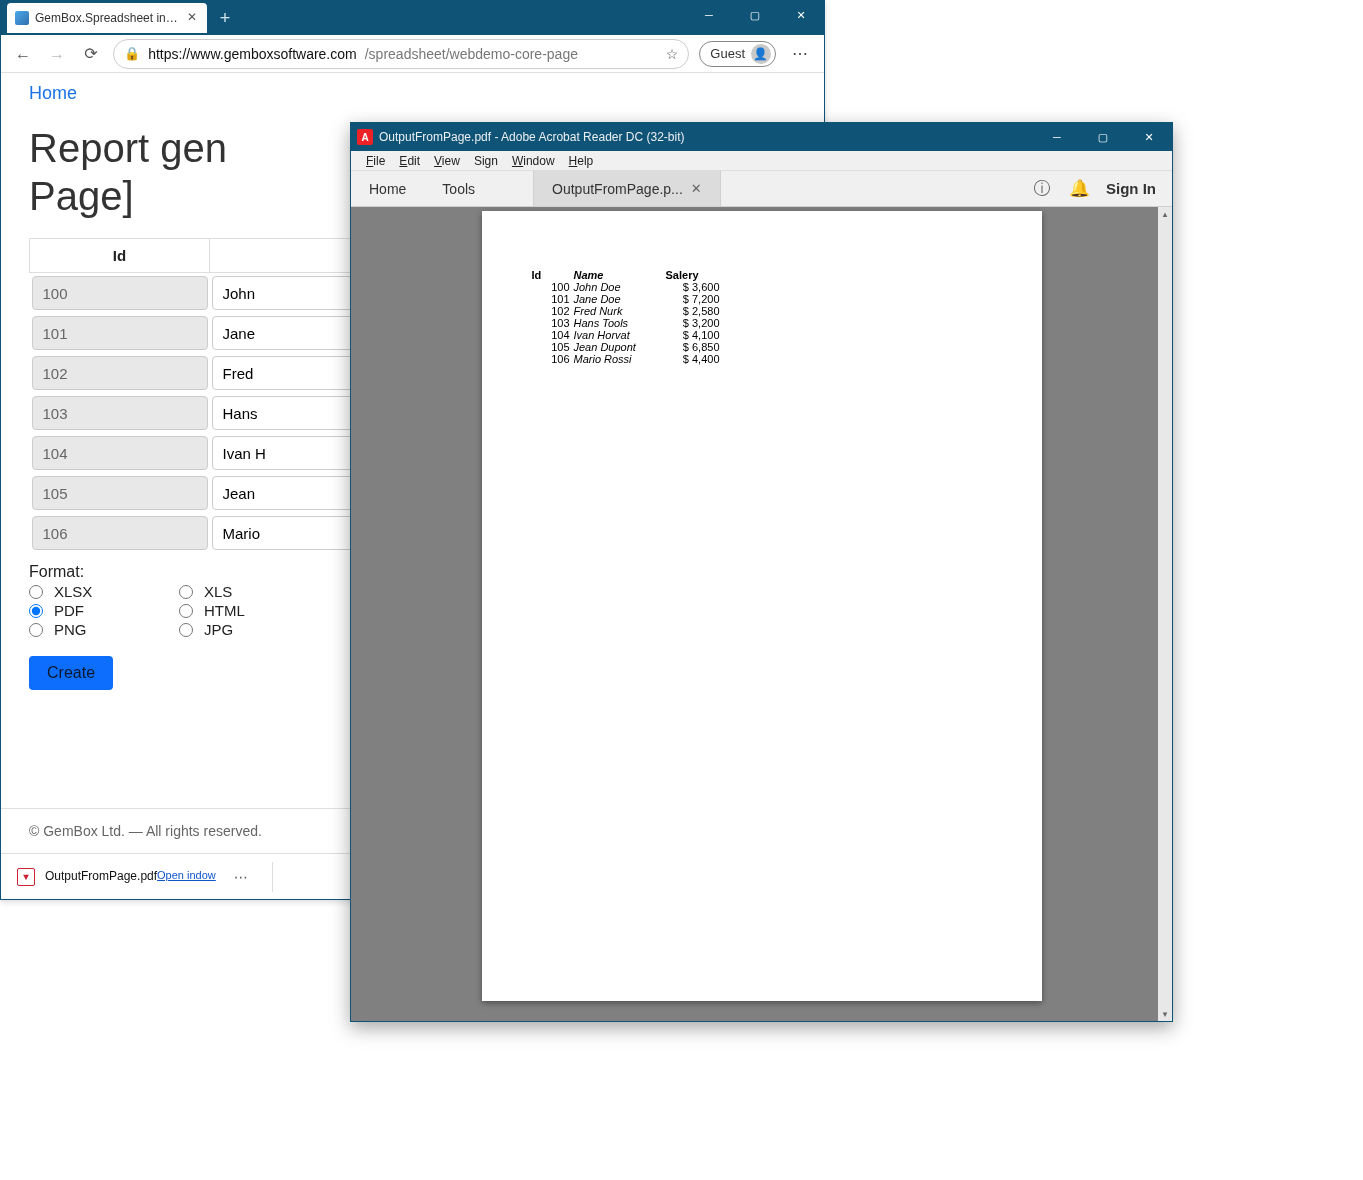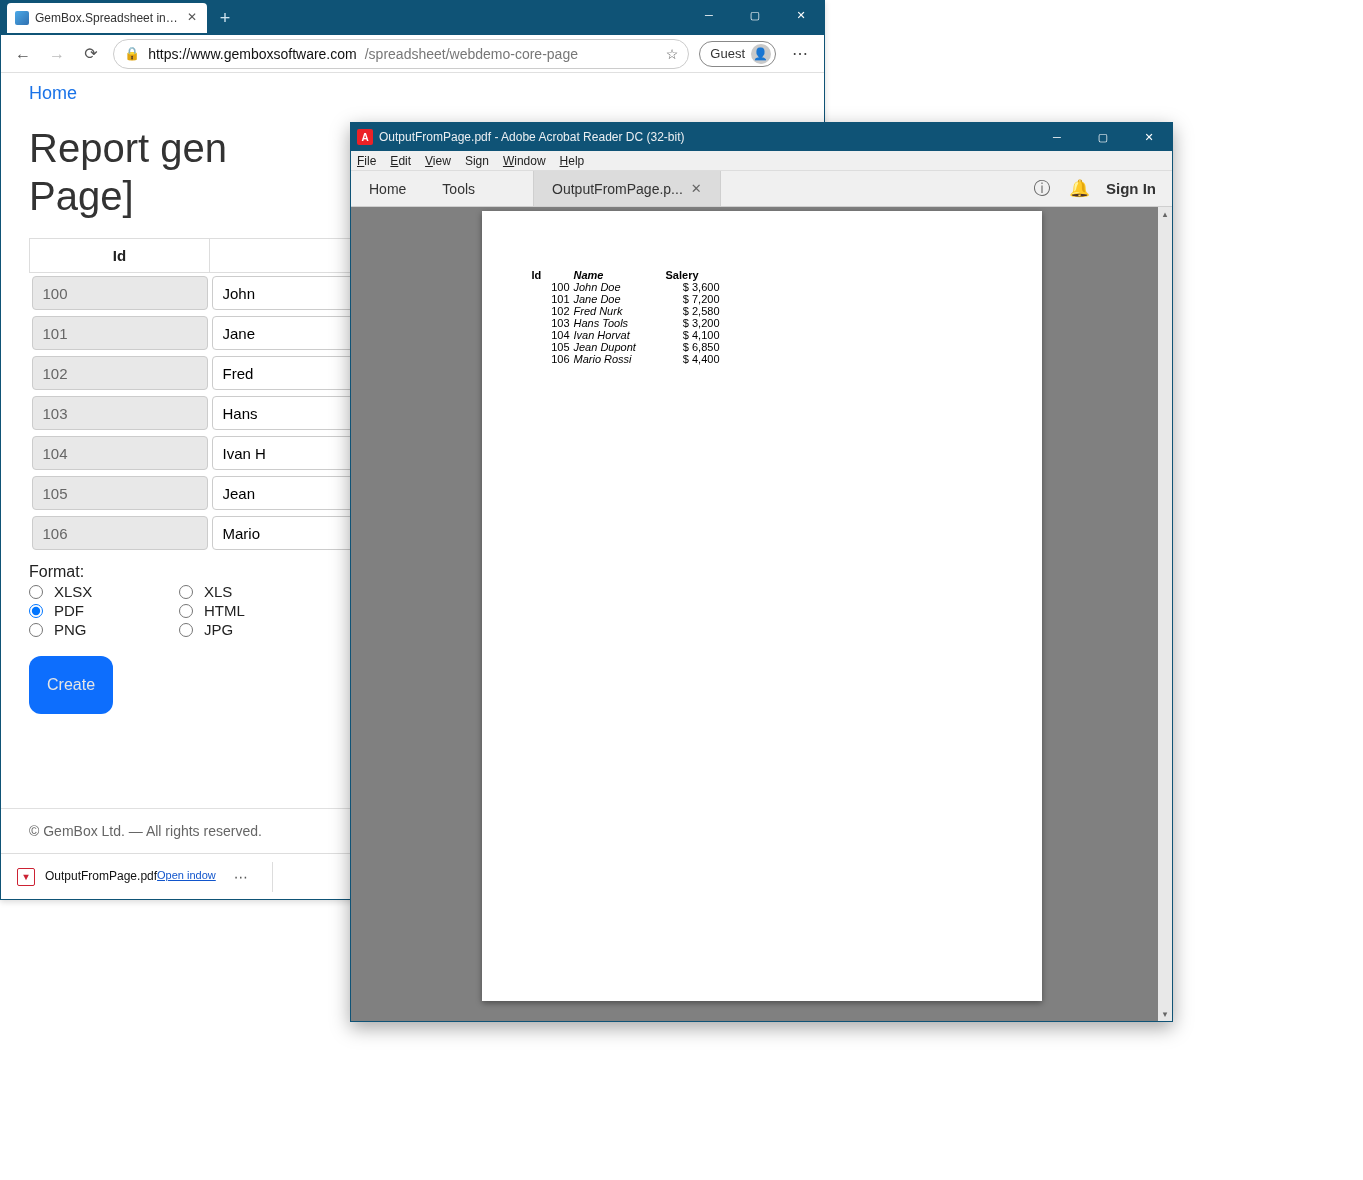--- a/index.html
+++ b/index.html
@@ -36,41 +36,41 @@
 .page-heading { font-size:40px; font-weight:300; color:#333; line-height:1.2; margin-bottom:18px; }
 .form-table { border-collapse:collapse; width:100%; max-width:680px; }
 .form-table th { border:1px solid #ddd; padding:8px 10px; font-weight:600; font-size:15px; color:#222; background:#fff; }
 .form-table td { padding:3px 2px; }
 .form-table input[type=text] { width:100%; height:34px; padding:4px 10px; font-size:15px; border:1px solid #ccc; border-radius:4px; }
 .form-table td:first-child input { background:#e8e8e8; color:#666; }
 .format-label { margin-top:10px; font-size:16px; color:#222; }
 .radio-grid { display:grid; grid-template-columns: 150px 150px; row-gap:2px; margin-top:2px; }
 .radio-item { display:flex; align-items:center; gap:11px; font-size:15px; color:#222; }
 .radio-item input { width:14px; height:14px; }
-.create-btn { margin-top:18px; background:#0d6efd; color:#e5e5e5; border:none; border-radius:12px; padding:20px 18px; font-size:16px; cursor:pointer; }
+.create-btn { margin-top:18px; background:#0d6efd; color:#0f172a; border:none; border-radius:4px; padding:8px 18px; font-size:16px; cursor:pointer; }
 
 .page-footer { margin-top:auto; border-top:1px solid #e0e0e0; padding:14px 28px; font-size:14px; color:#666; }
 
 .download-bar { border-top:1px solid #ddd; background:#fff; height:46px; display:flex; align-items:center; padding:0 6px; }
 .download-item { display:flex; align-items:center; gap:10px; padding:4px 10px; }
 .download-item .pdf-icon { width:18px; height:18px; border:1px solid #c23; border-radius:2px; color:#c23; font-size:10px; display:flex; align-items:center; justify-content:center; font-weight:bold; background:#fff; }
 .download-item .dl-text { display:flex; flex-direction:row; font-size:12px; line-height:1.2; }
 .download-item .dl-filename { color:#111; }
 .download-item .dl-open { color:#1155cc; text-decoration:underline; cursor:pointer; font-size:11px; }
 .download-item .dl-menu { padding:4px 8px; color:#555; cursor:pointer; font-size:14px; }
 .download-sep { width:1px; height:30px; background:#ddd; margin:0 6px; }
 
 
 .acro-window { position:absolute; left:350px; top:122px; width:823px; height:900px; border:1px solid #0f5376; background:#f0f0f0; box-shadow:0 6px 18px rgba(0,0,0,0.35); display:flex; flex-direction:column; }
 .acro-titlebar { height:28px; background:#0f5376; display:flex; align-items:center; color:#ebeff2; font-size:12px; padding-left:6px; }
 .acro-titlebar .app-icon { width:16px; height:16px; background:#ec2227; border-radius:2px; margin-right:6px; display:flex; align-items:center; justify-content:center; color:#fff; font-size:10px; font-weight:bold;}
 .acro-win-controls { margin-left:auto; display:flex; height:100%; }
 .acro-win-btn { width:46px; height:100%; display:flex; align-items:center; justify-content:center; color:#fff; cursor:pointer; font-size:11px; }
 
-.acro-menubar { height:20px; background:#f0f0f0; display:flex; align-items:center; padding:0 6px; gap:14px; font-size:12px; color:#222; border-bottom:1px solid #ddd; }
+.acro-menubar { height:20px; background:#f0f0f0; display:flex; align-items:center; padding:0 15px; gap:14px; font-size:12px; color:#222; border-bottom:1px solid #ddd; }
 .acro-menubar span { cursor:pointer; }
 .acro-menubar span u { text-decoration:underline; }
 
 .acro-toolbar { height:36px; background:#f0f0f0; border-bottom:1px solid #cfcfcf; display:flex; align-items:stretch; }
 .acro-tab { padding:0 18px; display:flex; align-items:center; font-size:14px; color:#333; cursor:pointer; }
 .acro-tab.doctab { background:#dcdcdc; border-left:1px solid #cfcfcf; border-right:1px solid #cfcfcf; display:flex; align-items:center; gap:8px; margin-left:40px; }
 .acro-tab.doctab .doc-close { font-size:13px; color:#666; cursor:pointer; }
 .acro-tool-right { margin-left:auto; display:flex; align-items:center; gap:14px; padding-right:16px; }
 .acro-tool-right .icon-btn { width:24px; height:24px; display:flex; align-items:center; justify-content:center; color:#666; cursor:pointer; font-size:17px; }
 .acro-signin { font-size:15px; font-weight:600; color:#333; cursor:pointer; }

